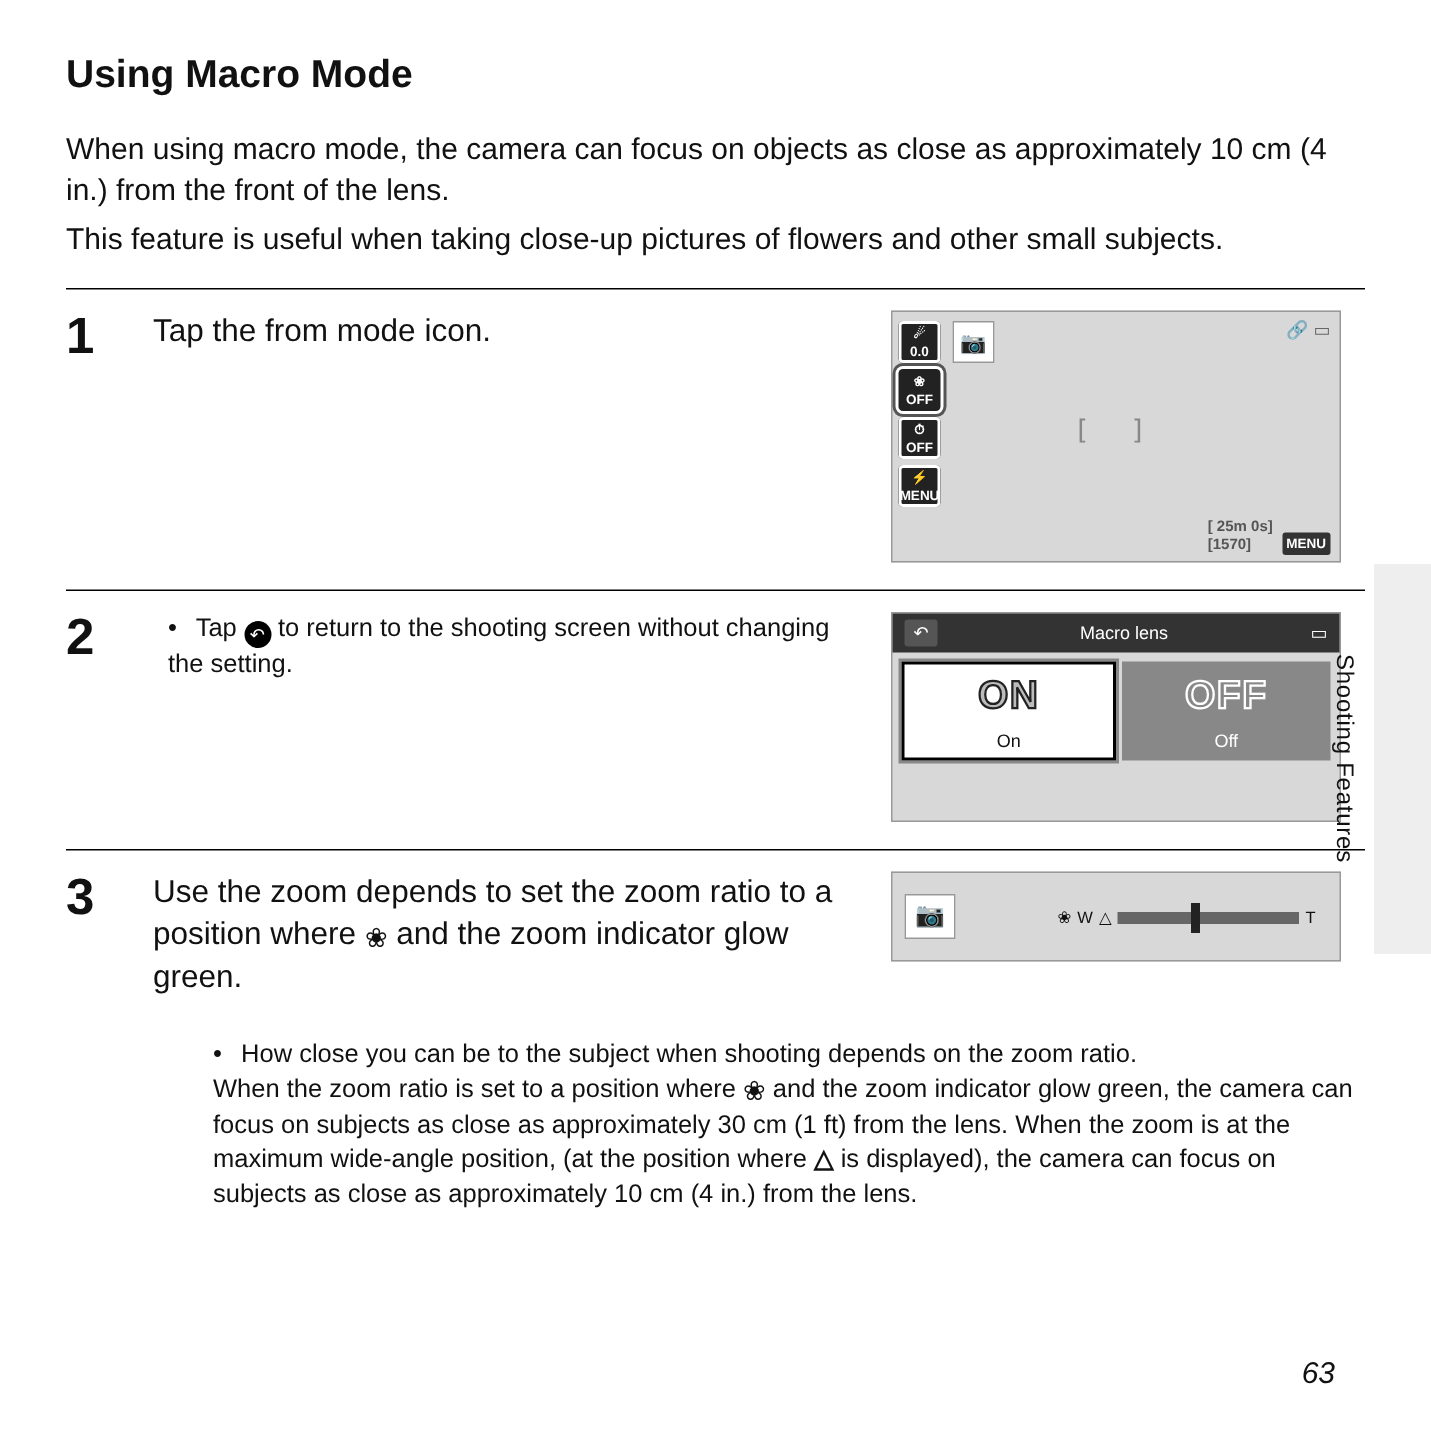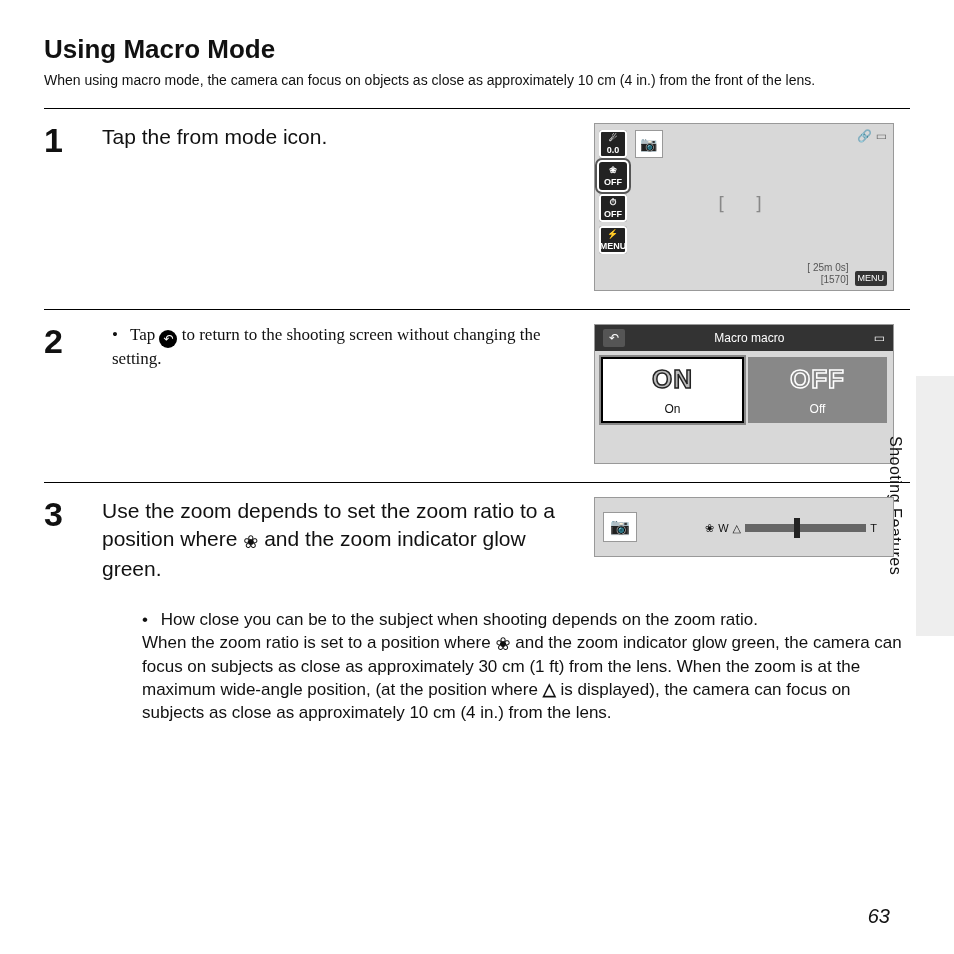--- a/index.html
+++ b/index.html
@@ -12,23 +12,23 @@
     color: #111;
     font-size: 18px;
     line-height: 1.35;
   }
   .page {
     padding: 32px 44px 0 44px;
   }
   h1 {
     font-size: 26px;
     font-weight: 700;
-    margin-bottom: 4px;
-  }
-  .intro p { margin-bottom: 6px; font-size: 14px; }
+    margin-bottom: 20px;
+  }
+  .intro p { margin-bottom: 6px; font-size: 20px; }
   .steps { margin-top: 18px; }
   .step {
     border-top: 1.5px solid #000;
     padding: 14px 0 18px 0;
     display: grid;
     grid-template-columns: 40px 1fr 316px;
     column-gap: 18px;
   }
   .step .num {
     font-size: 34px;
@@ -36,21 +36,20 @@
     line-height: 1;
   }
   .step .txt .lead {
     font-size: 21px;
     margin-bottom: 8px;
   }
   .step .txt ul {
     list-style: none;
     margin-left: 10px;
     font-size: 17px;
-    font-family: Liberation Serif, serif;
   }
   .step .txt ul li::before {
     content: "•";
     display: inline-block;
     width: 14px;
   }
   .followup {
     margin-left: 54px;
     font-size: 17px;
   }
@@ -107,22 +106,22 @@
     width:28px; height:28px; background:#fff; border:1px solid #999;
     display:flex; align-items:center; justify-content:center;
     font-size:14px;
   }
   .lcd1 .focus {
     position:absolute; left:50%; top:48%; transform:translate(-50%,-50%);
     font-size:18px; color:#888; letter-spacing:8px; font-family:monospace;
   }
   .lcd1 .br {
     position:absolute; right:6px; bottom:4px;
-    font-size:10px; color:#555; text-align:right; line-height:1.2;
-    display:flex; align-items:flex-end; gap:6px;
+    font-size:10px; color:#555; text-align:left; line-height:1.2;
+    display:flex; align-items:flex-end; gap:6px;font-weight:bold;
   }
   .lcd1 .menu {
     background:#333; color:#fff; padding:2px 3px; border-radius:2px; font-size:9px;
   }
   .lcd1 .tr { position:absolute; right:6px; top:4px; font-size:12px; color:#666; }
   
   .lcd2 {
     width:300px; height:140px; background:#d8d8d8; border:1px solid #999;
     display:flex; flex-direction:column;
   }
@@ -188,20 +187,21 @@
 <body>
 
 <div class="side-tab"></div>
 <div class="side-label">Shooting Features</div>
 <div class="pagenum">63</div>
 
 <div class="page">
   <h1>Using Macro Mode</h1>
   <div class="intro">
     <p>When using macro mode, the camera can focus on objects as close as approximately 10 cm (4 in.) from the front of the lens.</p>
+    <p>This feature is useful when taking close-up pictures of flowers and other small subjects.</p>
   </div>
 
   <div class="steps">
 
     <div class="step">
       <div class="num">1</div>
       <div class="txt">
         <div class="lead">Tap the from mode icon.</div>
       </div>
       <div>
@@ -244,21 +244,21 @@
         <ul>
           <li>
             <span>Tap </span><span class="inline-back">↶</span><span> to return to the shooting screen without changing the setting.</span>
           </li>
         </ul>
       </div>
       <div>
         <div class="lcd2">
           <div class="bar">
             <span class="back">↶</span>
-            <span>Macro macro</span>
+            <span>Macro lens</span>
             <span>▭</span>
           </div>
           <div class="opts">
             <div class="opt on">
               <div class="big">ON</div>
               <div>On</div>
             </div>
             <div class="opt off">
               <div class="big">OFF</div>
               <div>Off</div>

